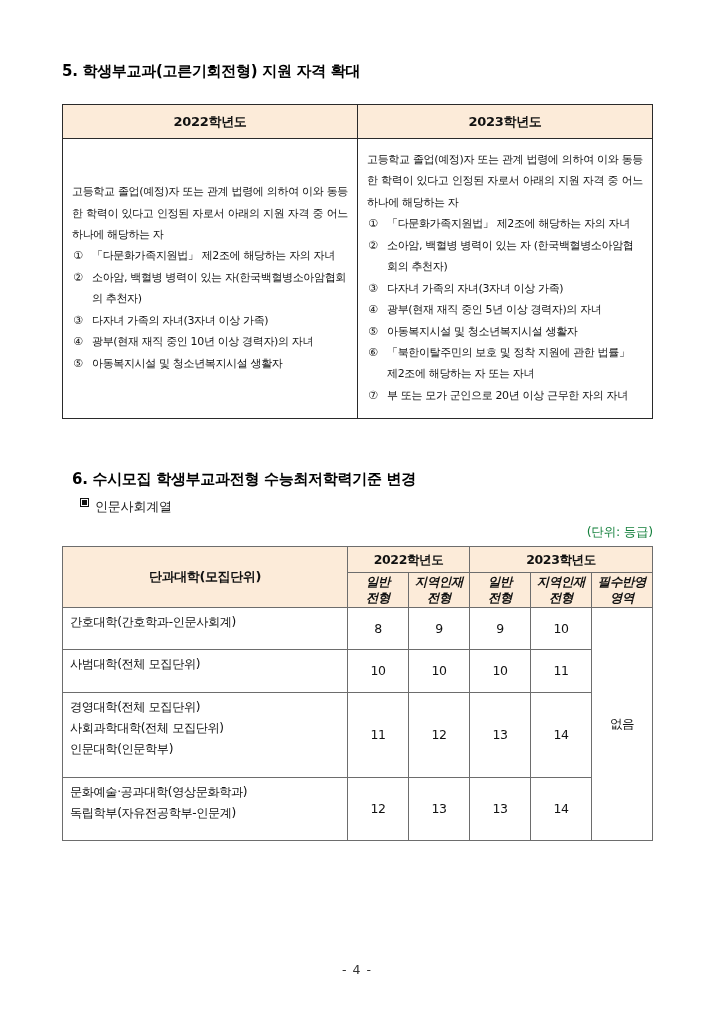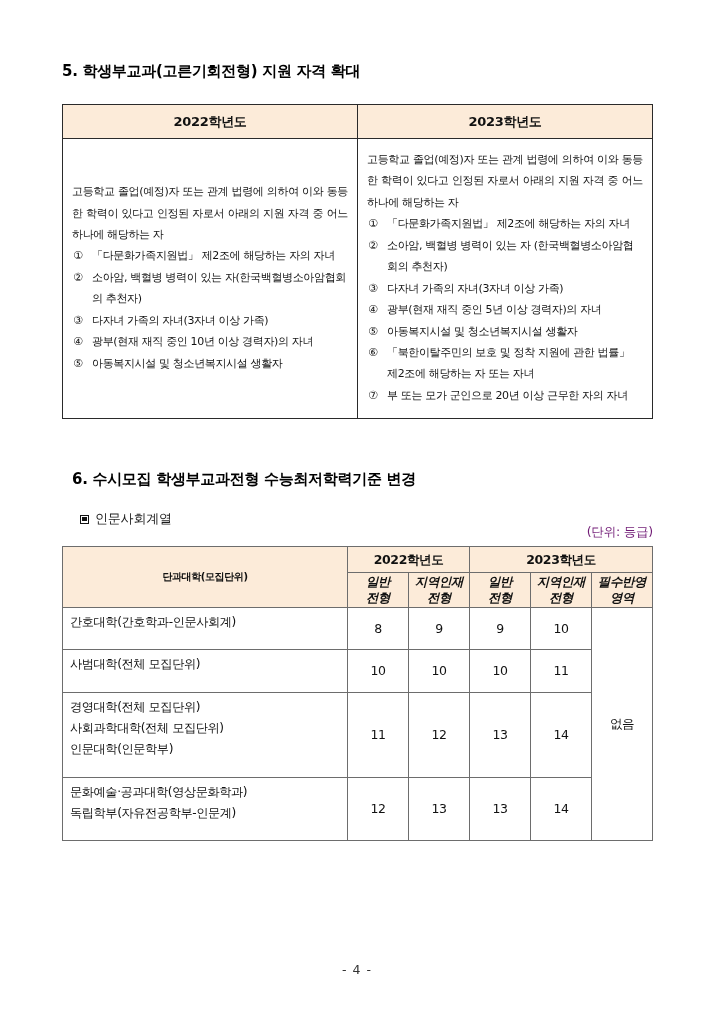--- a/index.html
+++ b/index.html
@@ -37,23 +37,21 @@
 
   .sub-bullet {
     position: absolute;
     left: 80px;
     top: 498px;
     font-size: 13px;
     letter-spacing: -0.2px;
     white-space: nowrap;
     color: #1a1a1a;
     display: flex;
-    align-items: center;
     gap: 6px;
-    margin-top: 12px;
   }
   .bullet-glyph {
     display: inline-block;
     width: 9px;
     height: 9px;
     border: 1.4px solid #111;
     box-sizing: border-box;
     position: relative;
     top: 0px;
   }
@@ -64,21 +62,21 @@
     background: #111;
   }
 
   .unit-note {
     position: absolute;
     right: 61px;
     top: 524px;
     font-size: 12.5px;
     letter-spacing: -0.2px;
     white-space: nowrap;
-    color: #701a75;
+    color: #15803d;
   }
 
   
   #table1 {
     position: absolute;
     left: 62px;
     top: 104px;
     width: 591px;
     border-collapse: collapse;
     table-layout: fixed;
@@ -147,21 +145,21 @@
   }
   #table2 thead th {
     background: #fcebd9;
     text-align: center;
     vertical-align: middle;
     font-size: 12.5px;
     font-weight: bold;
     letter-spacing: -0.4px;
     line-height: 1.25;
   }
-  #table2 thead th.col-unit { width: 284px; font-size: 10px; }
+  #table2 thead th.col-unit { width: 284px; font-size: 13px; }
   #table2 thead th.yr        { height: 25px; }
   #table2 thead th.sub       { height: 34px; font-style: italic; }
   #table2 th.sep-left  { border-left: 1.6px solid #1a1a1a; }
   #table2 td.sep-left  { border-left: 1.6px solid #1a1a1a; }
 
   #table2 tbody td {
     font-size: 12.2px;
     letter-spacing: -0.4px;
     line-height: 1.75;
   }

